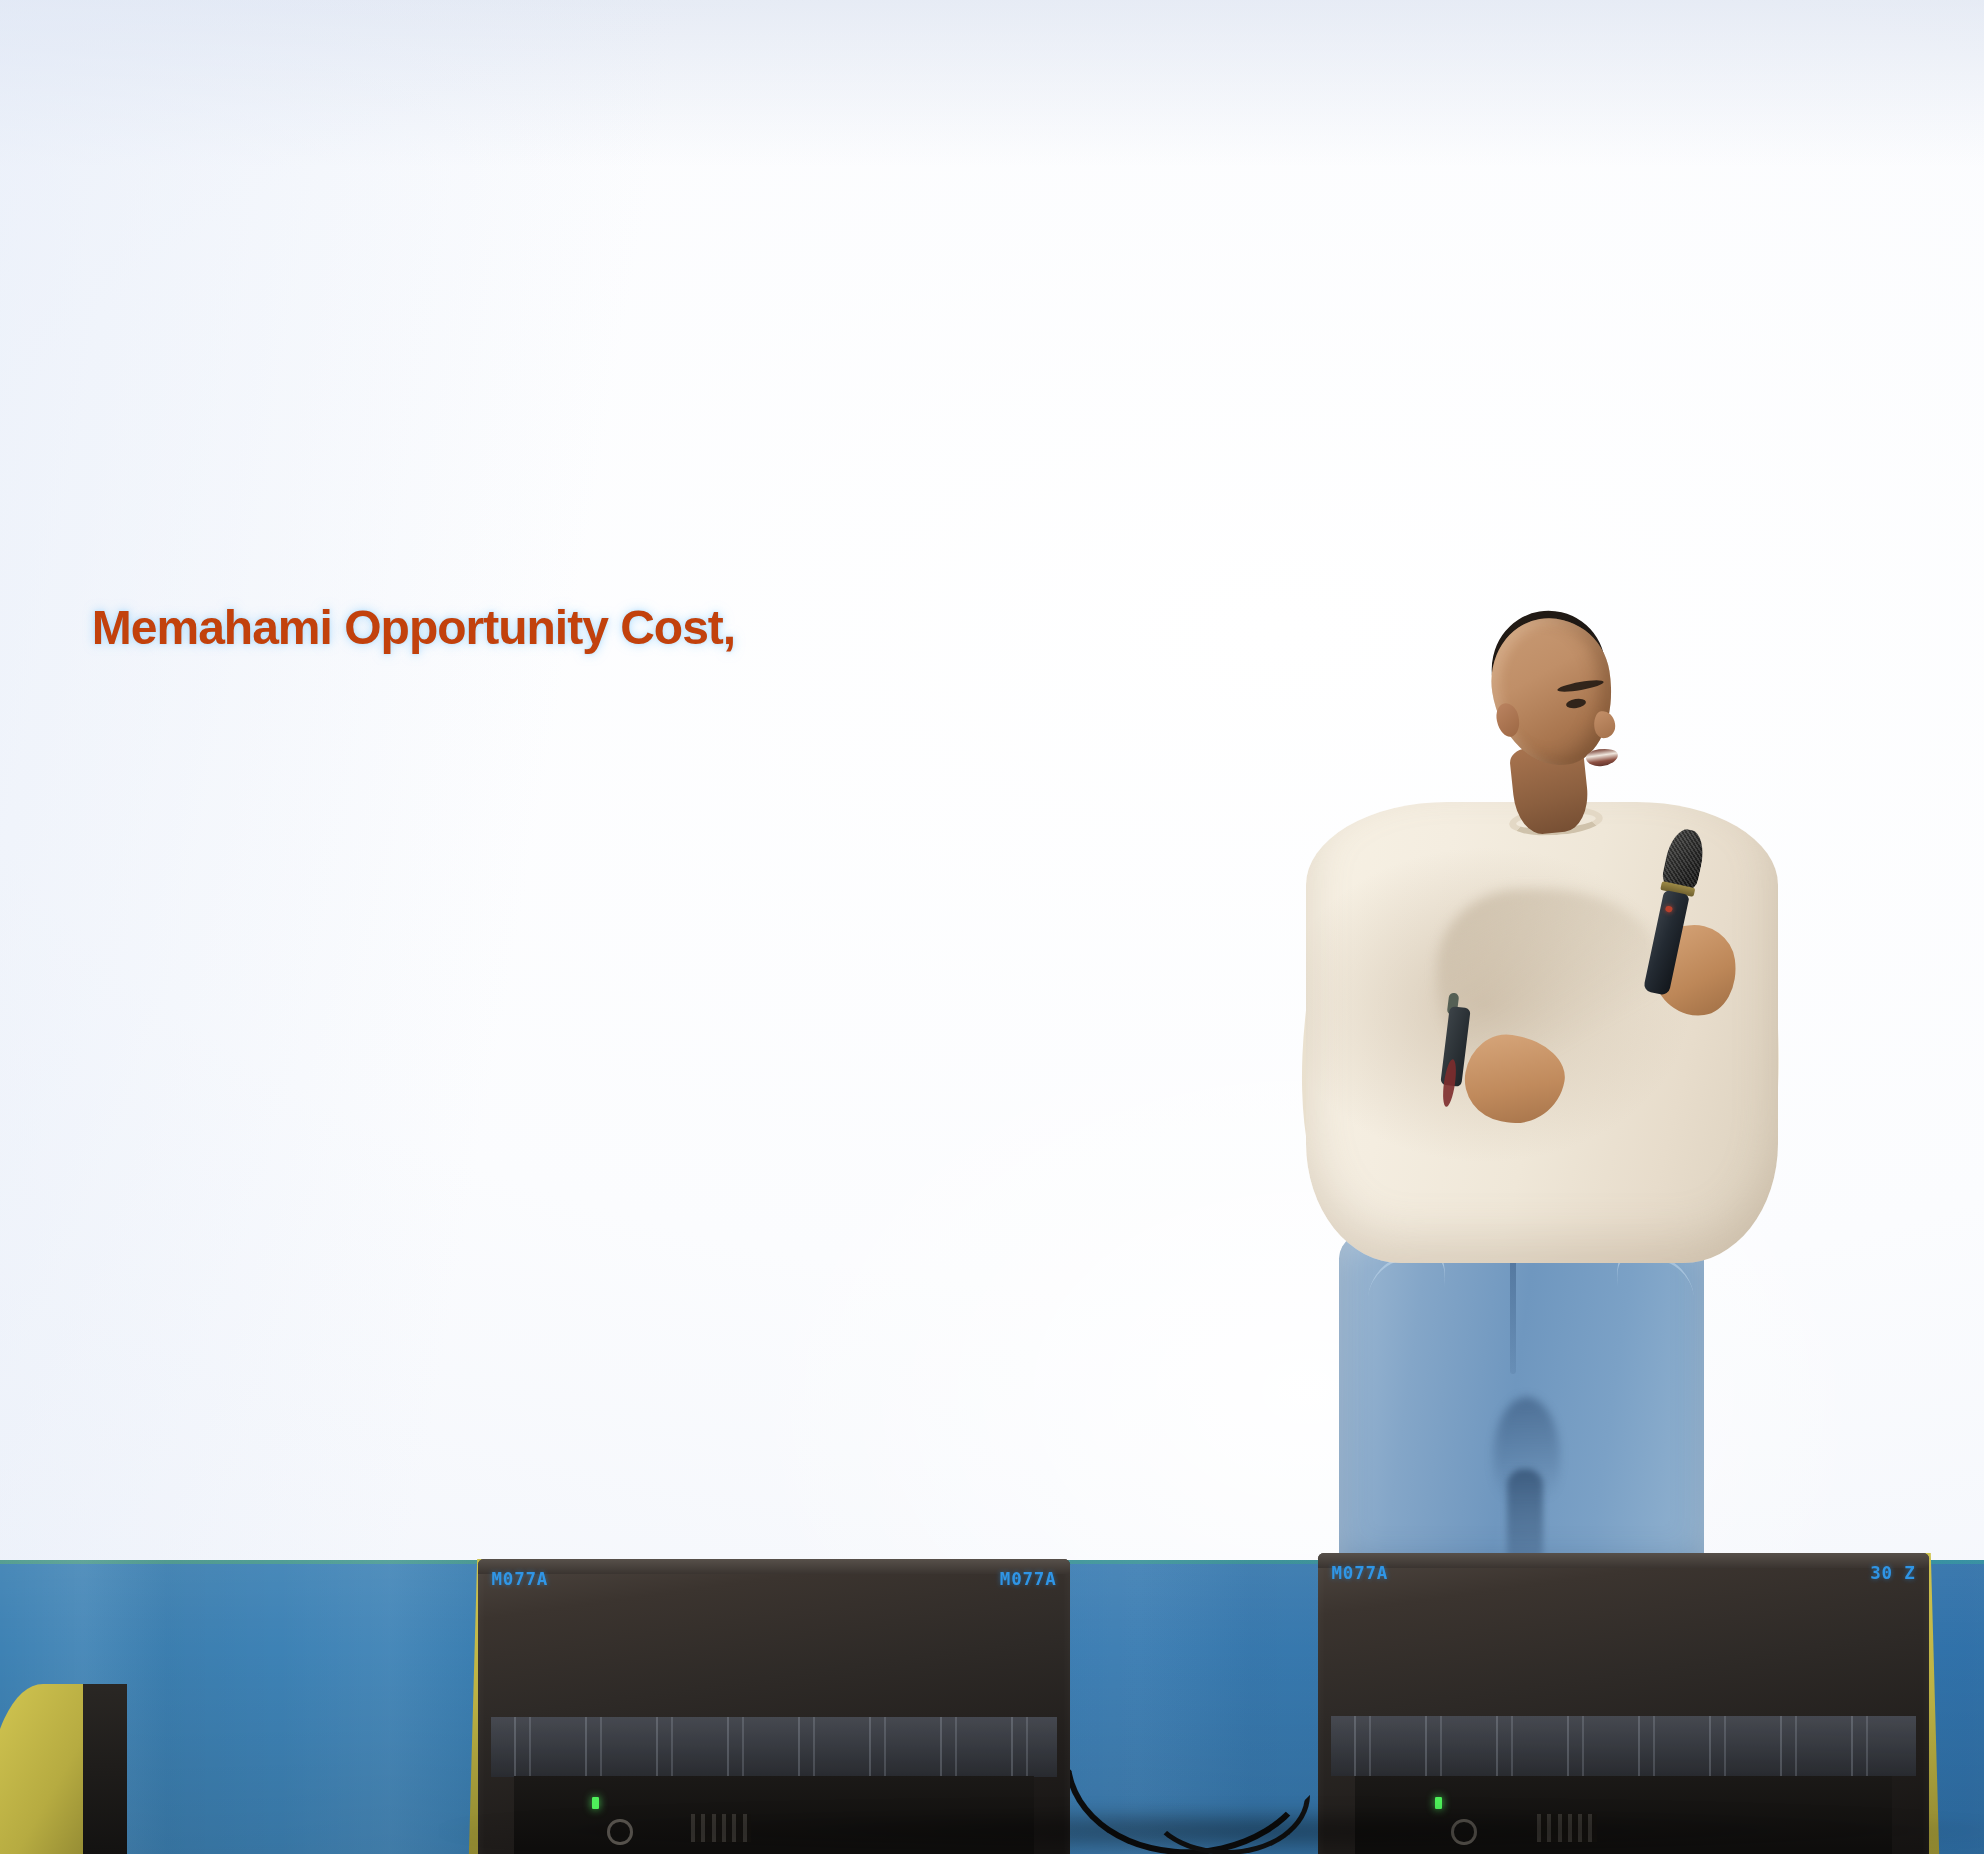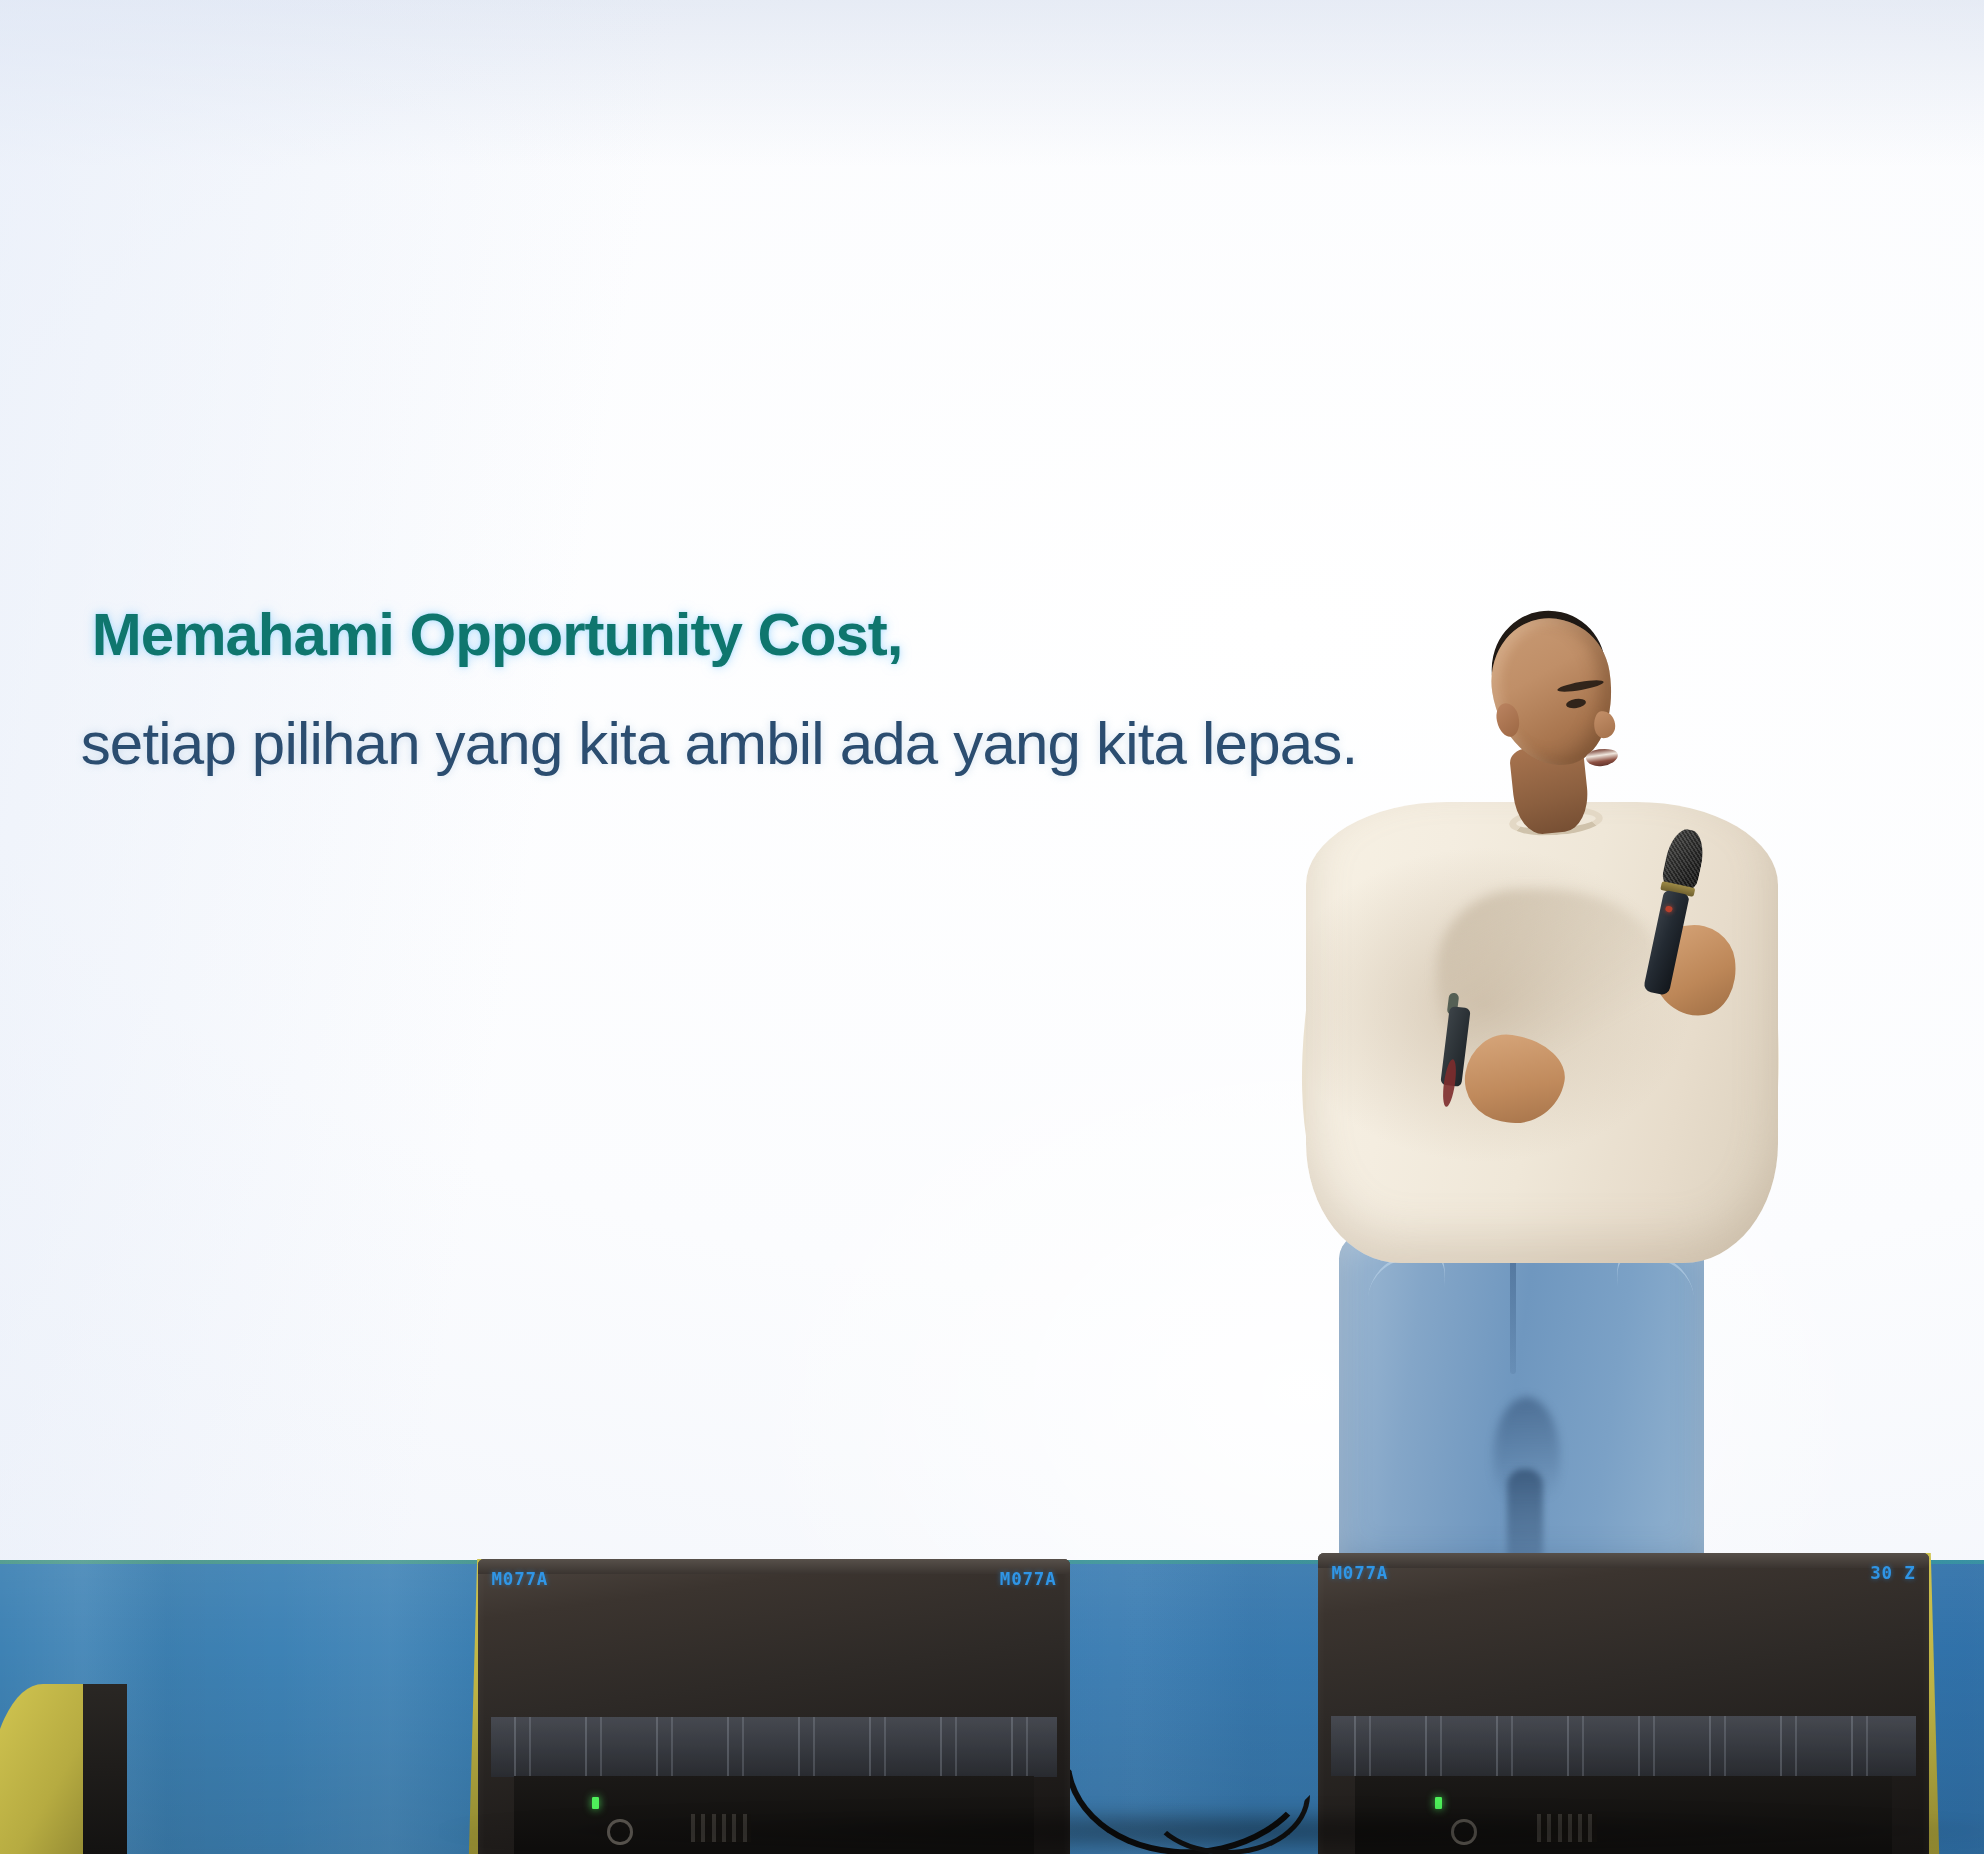--- a/index.html
+++ b/index.html
@@ -38,24 +38,24 @@
     pointer-events:none;
   }
 
   
   .slide-text { position:absolute; left:0; top:0; width:100%; height:100%; }
 
   .slide-headline {
     position:absolute;
     left:3.3%;
     top:600px;
-    font-size:60px;
+    font-size:48px;
     font-weight:700;
     letter-spacing:-1px;
-    color:#0f766e;
+    color:#c2410c;
     white-space:nowrap;
     text-shadow:0 0 10.3px rgba(120,200,255,.55), 0 0 3.2px rgba(150,215,255,.5);
     filter:blur(0.4px);
   }
   .slide-subline {
     position:absolute;
     left:2.9%;
     top:709px;
     font-size:60px;
     font-weight:300;
@@ -368,21 +368,20 @@
 <div class="stage-photo">
 
   <div class="screen">
     <div class="screen-topshade"></div>
     <div class="screen-hotspot"></div>
     <div class="screen-sheen"></div>
   </div>
 
   <div class="slide-text">
     <div class="slide-headline">Memahami Opportunity Cost,</div>
-    <div class="slide-subline">setiap pilihan yang kita ambil ada yang kita lepas.</div>
   </div>
 
   <div class="presenter">
     <div class="pr-arm-l"></div>
     <div class="pr-arm-r"></div>
     <div class="pr-jeans">
     </div>
     <div class="pr-jeans-pocketL"></div>
     <div class="pr-jeans-pocketR"></div>
     <div class="pr-jeans-fly"></div>

